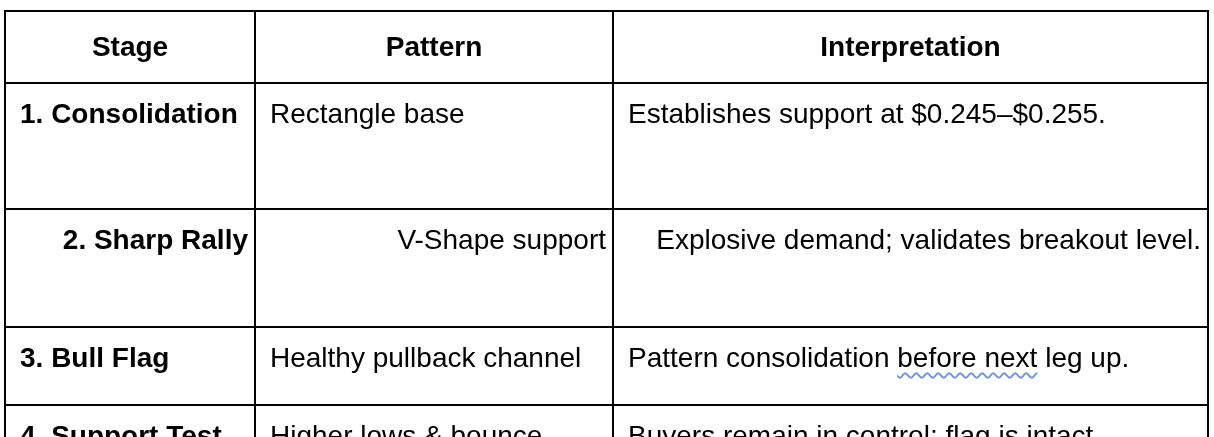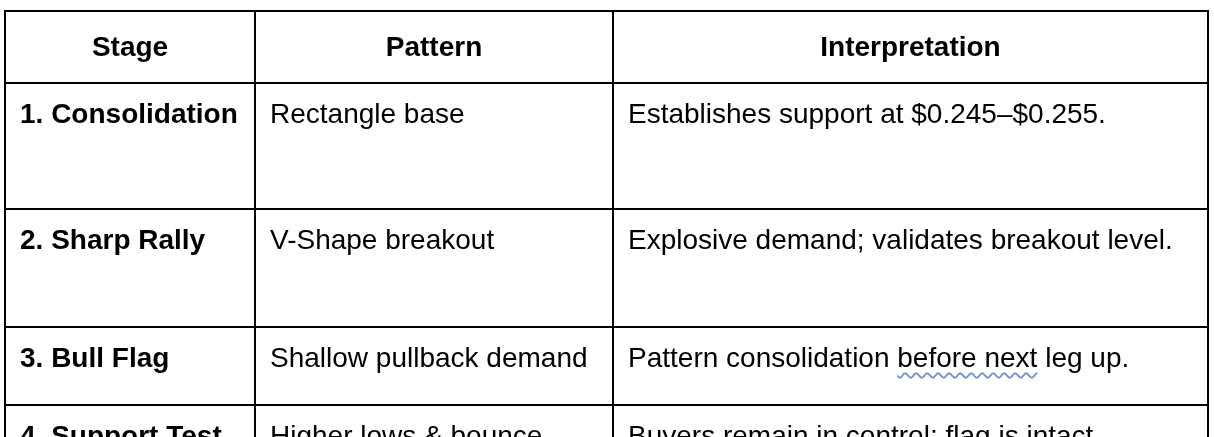--- a/index.html
+++ b/index.html
@@ -35,21 +35,21 @@
     text-align: center;
     vertical-align: middle;
     height: 62px;
     padding: 4px 6px;
   }
   .col-stage   { width: 250px; }
   .col-pattern { width: 358px; }
   .col-interp  { width: 595px; }
   .cell-stage { font-weight: bold; }
   .row-1 td { height: 108px; }
-  .row-2 td { height: 100px; }
+  .row-2 td { height: 100px; text-align: right; }
   .row-3 td { height: 60px; margin-left: 32px; }
   .row-4 td { height: 68px; }
   .sq {
     text-decoration-line: underline;
     text-decoration-style: wavy;
     text-decoration-color: #6f93d6;
     text-decoration-thickness: 2px;
     text-underline-offset: 5px;
     text-align: center;
   }
@@ -71,26 +71,26 @@
     </tr>
   </thead>
   <tbody>
     <tr class="row-1">
       <td class="cell-stage">1. Consolidation</td>
       <td>Rectangle base</td>
       <td><span>Establishes support at $0.245–$0.255.</span><span class="sq"></span><span></span></td>
     </tr>
     <tr class="row-2">
       <td class="cell-stage">2. Sharp Rally</td>
-      <td>V-Shape breakout</td>
+      <td>V-Shape support</td>
       <td><span>Explosive demand; validates breakout level.</span><span class="sq"></span><span></span></td>
     </tr>
     <tr class="row-3">
       <td class="cell-stage">3. Bull Flag</td>
-      <td>Shallow pullback demand</td>
+      <td>Healthy pullback channel</td>
       <td><span>Pattern consolidation </span><span class="sq">before next</span><span> leg up.</span></td>
     </tr>
     <tr class="row-4">
       <td class="cell-stage">4. Support Test</td>
       <td>Higher lows &amp; bounce</td>
       <td><span>Buyers remain in control; </span><span class="sq">flag</span><span> is intact.</span></td>
     </tr>
   </tbody>
 </table>
 

